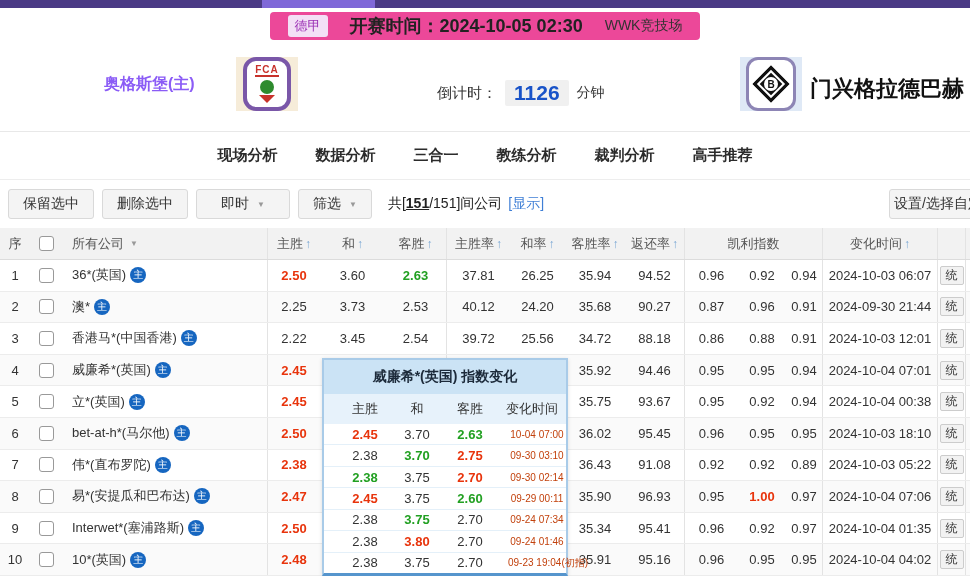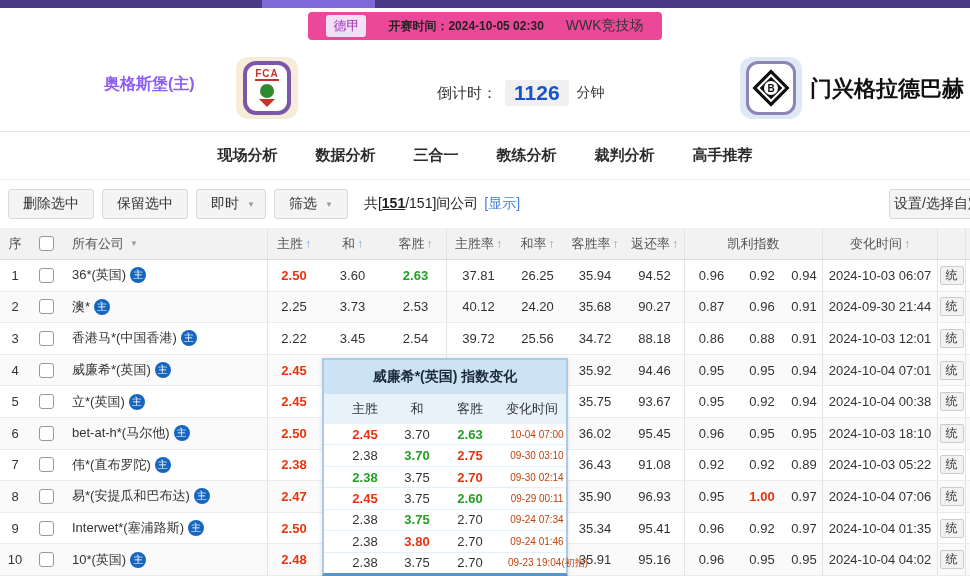--- a/index.html
+++ b/index.html
@@ -10,28 +10,28 @@
   
   .strip { position:absolute; left:0; top:0; width:970px; height:8px; background:#4a3a85; }
   .strip-seg { position:absolute; left:262px; top:0; width:113px; height:8px; background:#7f68d8; }
 
   
   .matchbar { position:absolute; left:0; top:8px; width:970px; height:36px;
     display:flex; justify-content:center; align-items:center; }
   .matchbar-pill { display:flex; align-items:center; gap:22px; background:#ec4899;
     border-radius:4px; padding:4px 18px; height:28px; }
   .league-badge { background:#f3e0f6; color:#9b30b5; font-size:13px; padding:2px 7px; border-radius:3px; }
-  .kickoff { font-weight:bold; color:#222; font-size:12px; }
+  .kickoff { font-weight:bold; color:#222; font-size:18px; }
   .venue { color:#333; font-size:14px; }
 
   
   .teamhdr { position:absolute; left:0; top:44px; width:970px; height:88px; border-bottom:1px solid #e8e8e8; background:#fff; }
   .home-name { position:absolute; left:104px; top:30px; font-size:16px; font-weight:bold; color:#8b5cf6; }
   .away-name { position:absolute; left:810px; top:30px; font-size:22px; font-weight:bold; color:#111; white-space:nowrap; }
-  .logo-box { position:absolute; top:13px; width:62px; height:62px; border-radius:12px;
+  .logo-box { position:absolute; top:13px; width:62px; height:54px; border-radius:0;
     display:flex; align-items:center; justify-content:center; }
   .home-logo-box { left:236px; background:#f6ecd9; }
   .away-logo-box { left:740px; background:#dfe9f6; }
   .fca-inner { width:48px; height:54px; background:#fff; border:4px solid #7a57a8; border-radius:13px;
     display:flex; flex-direction:column; align-items:center; justify-content:flex-start; padding-top:3px; }
   .fca-text { color:#c8322b; font-weight:bold; font-size:10px; letter-spacing:1px; border-bottom:2px solid #c8322b; line-height:11px; }
   .fca-tree { width:14px; height:14px; background:#2e8b2e; border-radius:50%; margin-top:3px; }
   .fca-base { width:0; height:0; border-left:8px solid transparent; border-right:8px solid transparent; border-top:8px solid #c8322b; margin-top:1px; }
   .bmg-inner { width:50px; height:54px; background:#fff; border:3px solid #8d85b5; border-radius:12px;
     display:flex; align-items:center; justify-content:center; }
@@ -48,21 +48,21 @@
   .nav { position:absolute; left:0; top:132px; width:970px; height:48px; border-bottom:1px solid #ededed;
     display:flex; align-items:center; justify-content:center; gap:38px; }
   .tab { font-size:15px; font-weight:600; color:#2b2b2b; cursor:pointer; white-space:nowrap; }
   .tab.active { background:#ea4e0d; color:#fff; border-radius:999px; padding:8px 17px; }
 
   
   .toolbar { position:absolute; left:0; top:180px; width:970px; height:48px; display:flex; align-items:center; }
   .tbtn { background:#f4f4f4; border:1px solid #d9d9d9; border-radius:3px; height:30px;
     display:inline-flex; align-items:center; justify-content:center; padding:0 14px; font-size:14px; color:#333; margin-left:8px; cursor:pointer; white-space:nowrap; }
   .tbtn .caret { font-size:8px; color:#999; margin-left:8px; }
-  .tbtn.instant { width:70px; justify-content:space-between; }
+  .tbtn.instant { width:94px; justify-content:center; }
   .count-text { margin-left:16px; font-size:14px; color:#222; white-space:nowrap; }
   .count-text b { font-weight:bold;text-decoration:underline; }
   .show-link { color:#3f7fd6; margin-left:6px; cursor:pointer; }
   .settings-btn { position:absolute; left:881px; top:9px; width:112px; }
 
   
   .tbl { position:absolute; left:0; top:228px; width:970px; }
   .t-row { display:grid; height:31.6px;
     grid-template-columns:30px 32px 206px 52px 65px 62px 63px 55px 60px 60px 53px 48px 37px 115px 28px 1fr;
     align-items:center; border-bottom:1px solid #ececec; background:#fff; }
@@ -141,22 +141,22 @@
   <div class="nav">
     <span class="tab">现场分析</span>
     <span class="tab">数据分析</span>
     <span class="tab">三合一</span>
     <span class="tab">教练分析</span>
     <span class="tab">裁判分析</span>
     <span class="tab">高手推荐</span>
   </div>
 
   <div class="toolbar">
+    <button class="tbtn">保留选中</button>
     <button class="tbtn">删除选中</button>
-    <button class="tbtn">保留选中</button>
     <button class="tbtn instant">
         <span>即时</span>
         <span class="caret">▼</span>
       </button>
     <button class="tbtn">
         <span>筛选</span>
         <span class="caret">▼</span>
       </button>
     <span class="count-text"><span>共[</span><b>151</b><span>/151]间公司</span></span>
     <span class="count-text show-link">[显示]</span>

